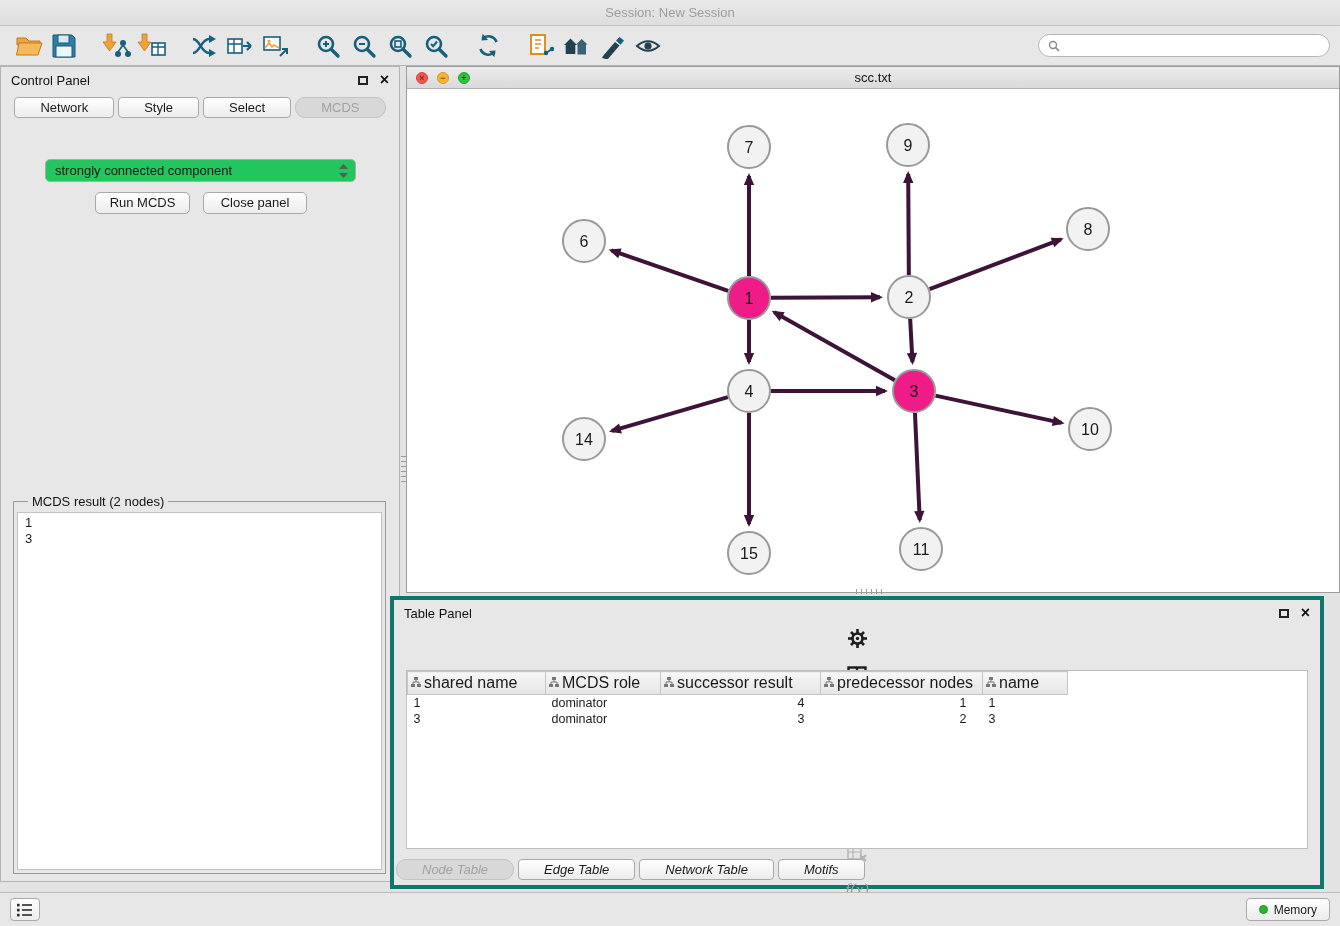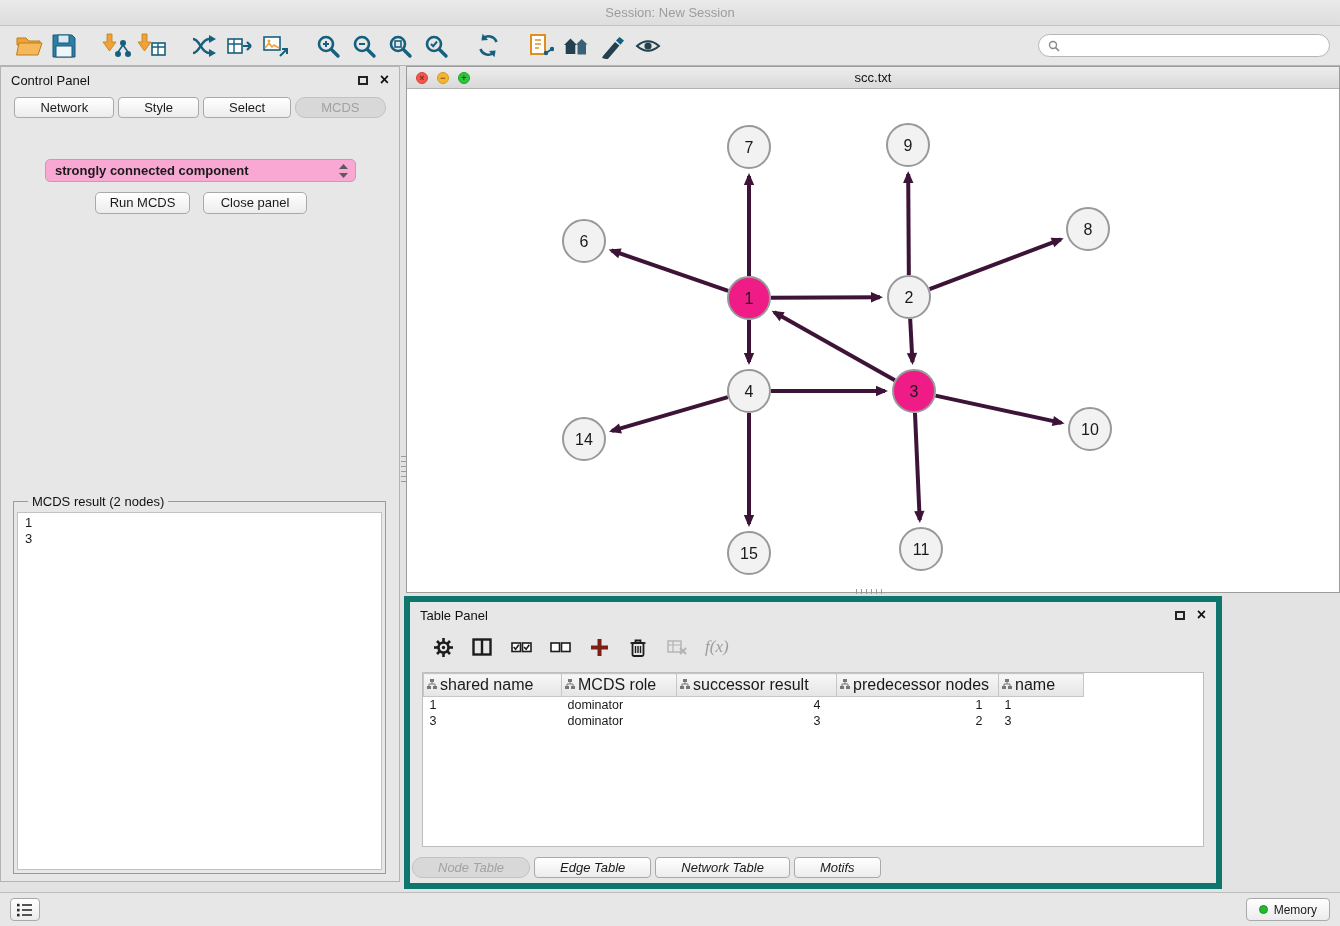--- a/index.html
+++ b/index.html
@@ -29,23 +29,23 @@
   .close-x { font-size:16px; font-weight:bold; color:#111; line-height:1; cursor:default; }
   .tab { font-size:13px; padding:2px 25px; background:linear-gradient(#ffffff,#ececec);
     border:1px solid #a9a9a9; border-radius:4px; margin:0 2px; white-space:nowrap; }
   .tab.active { background:#d8d8d8; color:#a2a2a2; border-color:#c3c3c3;border-radius:10px; }
 
   
   .control-panel { position:absolute; left:0; top:66px; width:400px; height:816px;
     background:#e7e7e7; border:1px solid #b4b4b4; }
   .cp-tabs { position:absolute; left:0; top:30px; width:100%; display:flex; justify-content:center; }
   .opt-label { position:absolute; top:70px; left:0; width:100%; text-align:center; font-size:13px; }
-  .dropdown { position:absolute; top:92px; left:44px; width:311px; height:23px; background:#f9a8d4;
+  .dropdown { position:absolute; top:92px; left:44px; width:311px; height:23px; background:#22c55e;
     border:1px solid #ababab; border-radius:5px; display:flex; align-items:center;
-    padding:0 7px 0 9px; font-size:13px;font-weight:bold; }
+    padding:0 7px 0 9px; font-size:13px; }
   .dropdown .dd-val { flex:1; overflow:hidden; white-space:nowrap; }
   .btn { position:absolute; top:125px; height:22px; background:linear-gradient(#ffffff,#ececec);
     border:1px solid #a9a9a9; border-radius:5px; font-size:13px; text-align:center; line-height:20px; }
   .btn-run { left:94px; width:95px; }
   .btn-closep { left:202px; width:104px; }
   .result-fieldset { position:absolute; left:12px; top:427px; width:373px; height:380px;
     border:1px solid #9b9b9b; padding:3px; }
   .result-fieldset legend { font-size:13px; padding:0 4px; margin-left:11px; color:#111; }
   .result-box { width:100%; height:100%; background:#fff; border:1px solid #c2c2c2;
     font-size:13px; line-height:16px; padding:2px 7px; overflow:auto; }
@@ -58,24 +58,24 @@
   .traffic { position:absolute; left:9px; top:5px; display:flex; gap:9px; }
   .light { width:12px; height:12px; border-radius:50%; font-size:9px; line-height:11px;
     text-align:center; color:rgba(60,30,20,0.7); font-weight:bold; }
   .light.red { background:#f6554d; border:1px solid #d8443c; }
   .light.yellow { background:#f5b52e; border:1px solid #d69a22; }
   .light.green { background:#2cc539; border:1px solid #22a52f; }
   .canvas { position:absolute; left:0; top:22px; width:932px; height:503px; background:#fff; }
   svg text { font-family:"Liberation Sans", sans-serif; }
 
   
-  .table-panel { position:absolute; left:404px; top:596px; width:818px; height:293px;
-    background:#e7e7e7; border:6px solid #0f766e; }
+  .table-panel { position:absolute; left:390px; top:596px; width:934px; height:293px;
+    background:#e7e7e7; border:4px solid #0f766e; }
   .tp-toolbar { position:absolute; left:14px; top:28px; right:14px; height:34px;
-    display:flex; align-items:center; gap:17px; padding:0 8px; }
+    display:flex; align-items:center; gap:17px; padding:0 8px;flex-direction:column; }
   .tpbtn { display:flex; align-items:center; justify-content:center; width:22px; height:22px; }
   .fx { font-family:"Liberation Serif", serif; font-style:italic; font-size:17px; color:#9d9d9d; }
   .tp-table-wrap { position:absolute; left:12px; top:70px; right:12px; bottom:36px;
     background:#fff; border:1px solid #bdbdbd; overflow:hidden; }
   .tp-table-wrap table { border-collapse:collapse; table-layout:fixed; }
   .tp-table-wrap th { position:relative; font-weight:normal; font-size:16px; height:19px;
     background:linear-gradient(#f7f7f7,#e5e5e5); border:1px solid #c6c6c6;
     padding:2px 4px 2px 16px; text-align:left; white-space:nowrap; overflow:hidden; }
   .tp-table-wrap th .sort-ic { position:absolute; left:3px; top:5px; }
   .tp-table-wrap td { font-size:12.5px; height:16px; padding:1px 6px;

